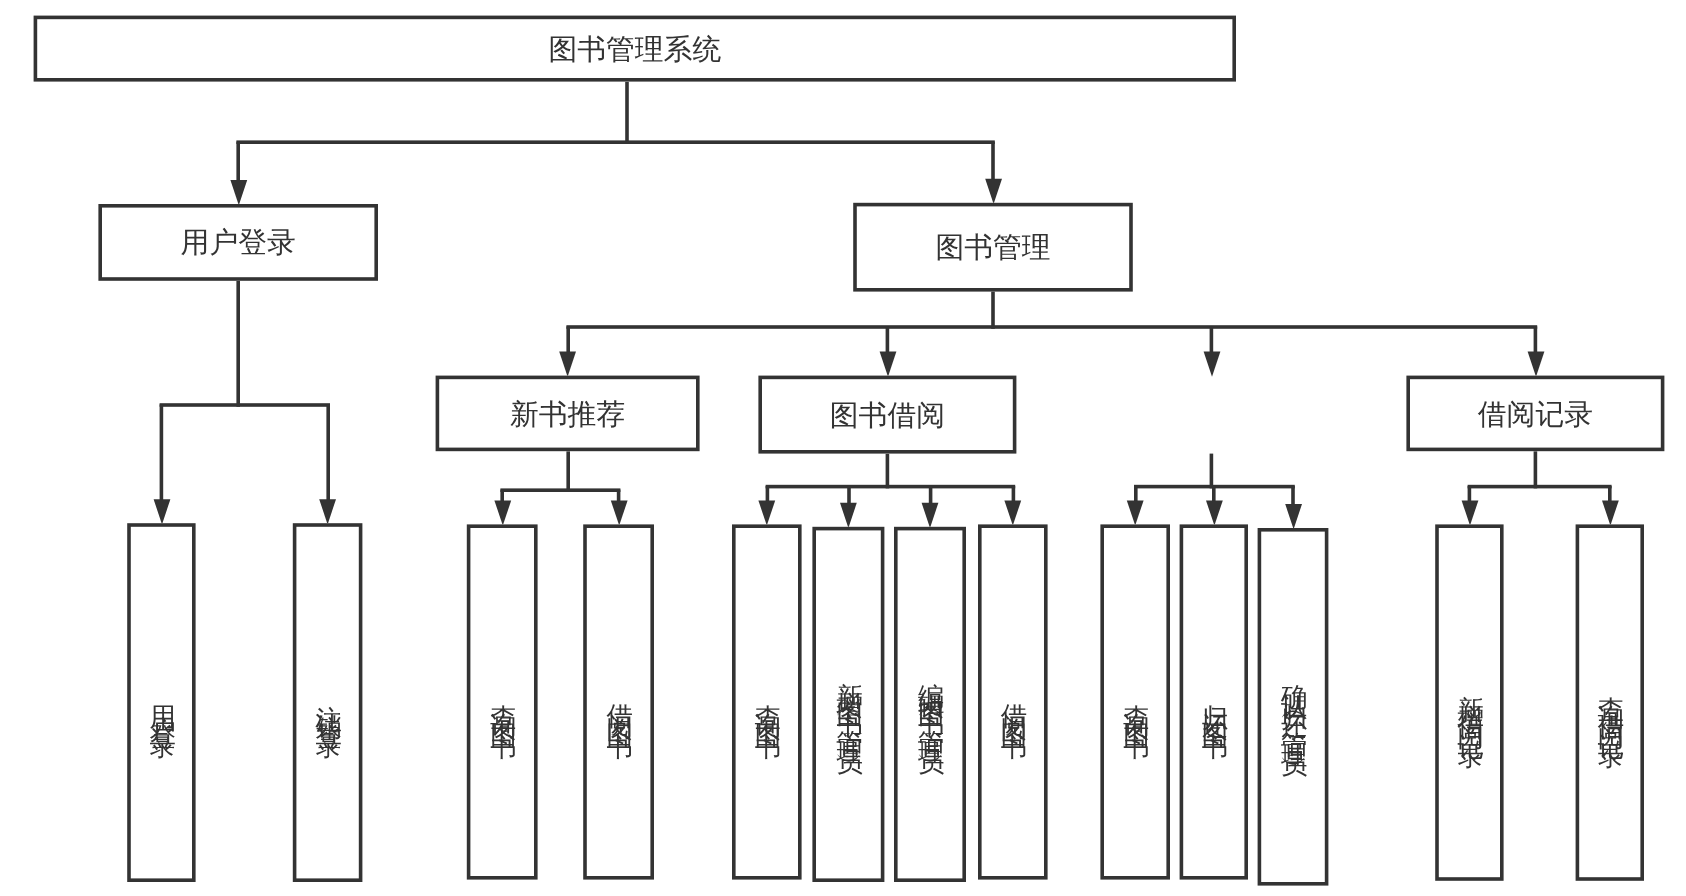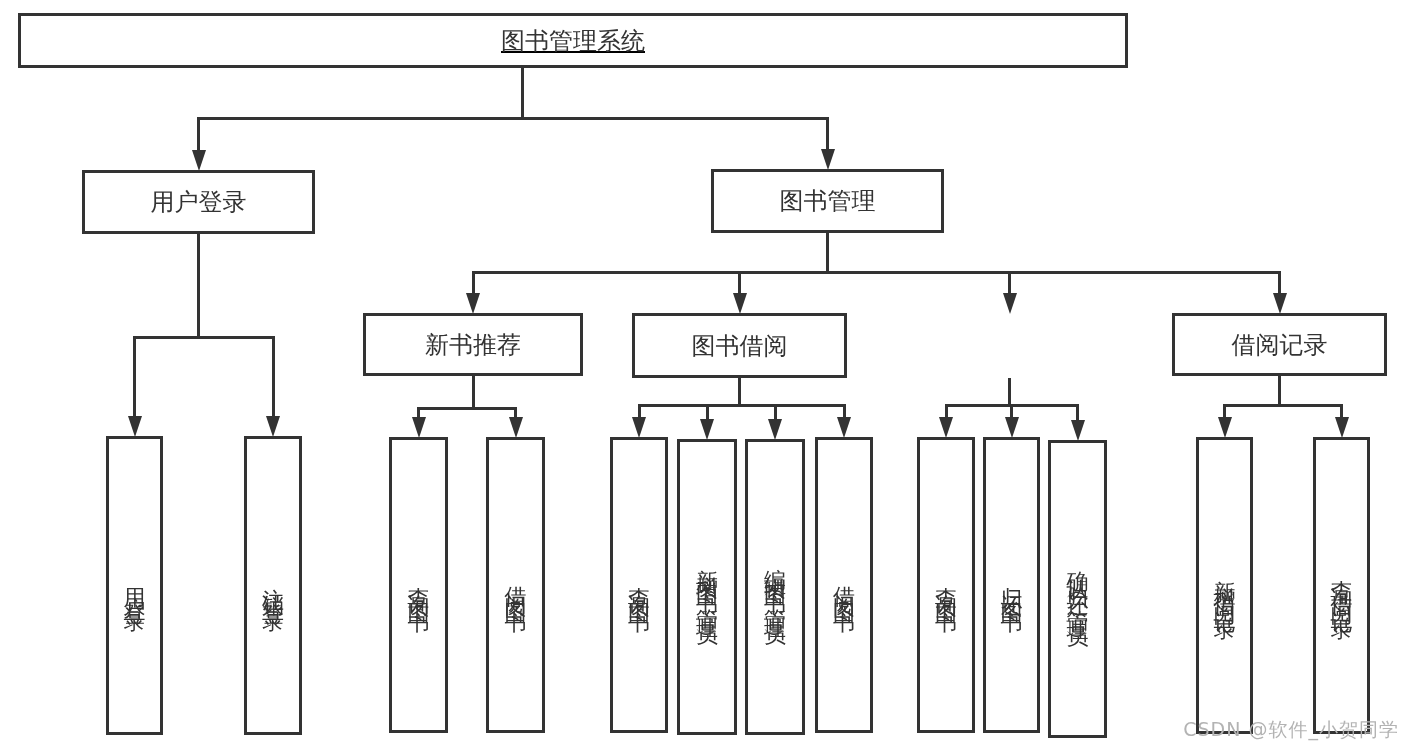--- a/index.html
+++ b/index.html
@@ -51,28 +51,27 @@
     letter-spacing:1px;
     color:var(--wm,#b3b3b3);
     z-index:3;
     white-space:nowrap;
   }
 </style>
 </head>
 <body>
 
 <div id="canvas" style="background: rgb(255, 255, 255);">
-  <div class="watermark">CSDN @软件_小贺同学</div>
-<div class="node" style="left: 18px; top: 13px; width: 1110px; height: 55px; text-decoration: underline;">
+<div class="node" style="left: 28px; top: 13px; width: 1002px; height: 55px;">
       <span class="lbl">图书管理系统</span>
     </div>
     <div class="node" style="left: 82px; top: 170px; width: 233px; height: 64px;">
       <span class="lbl">用户登录</span>
     </div>
-    <div class="node" style="left: 711px; top: 169px; width: 233px; height: 64px;">
+    <div class="node" style="left: 711px; top: 169px; width: 233px; height: 74px;">
       <span class="lbl">图书管理</span>
     </div>
     <div class="node" style="left: 363px; top: 313px; width: 220px; height: 63px;">
       <span class="lbl">新书推荐</span>
     </div>
     <div class="node" style="left: 632px; top: 313px; width: 215px; height: 65px;">
       <span class="lbl">图书借阅</span>
     </div>
     <div class="node" style="left: 1172px; top: 313px; width: 215px; height: 63px;">
       <span class="lbl">借阅记录</span>

